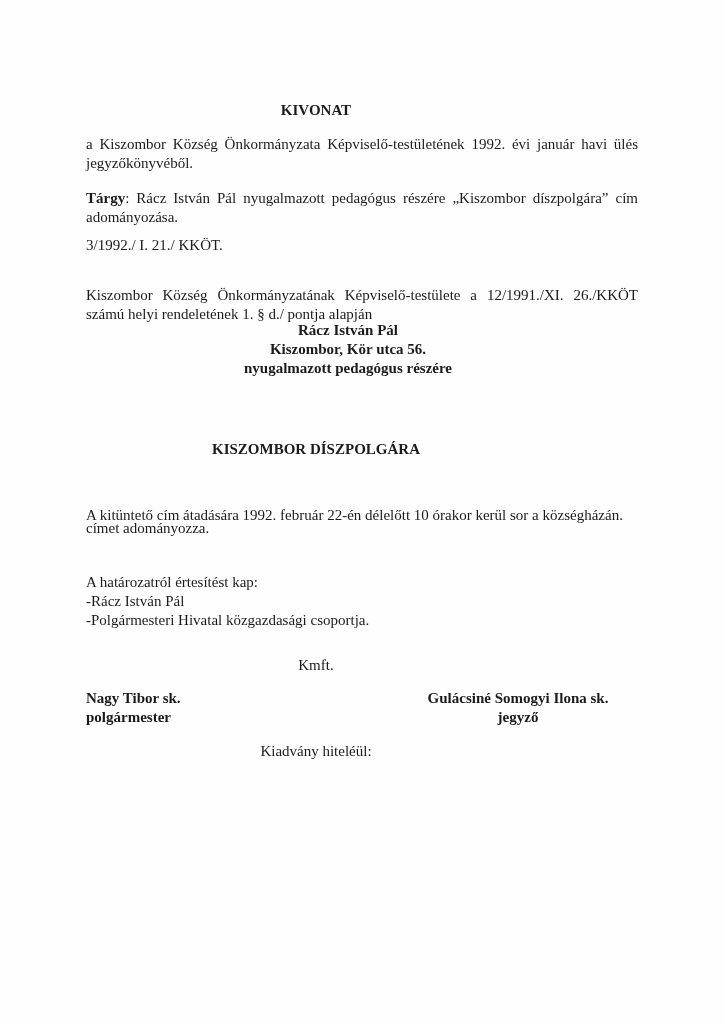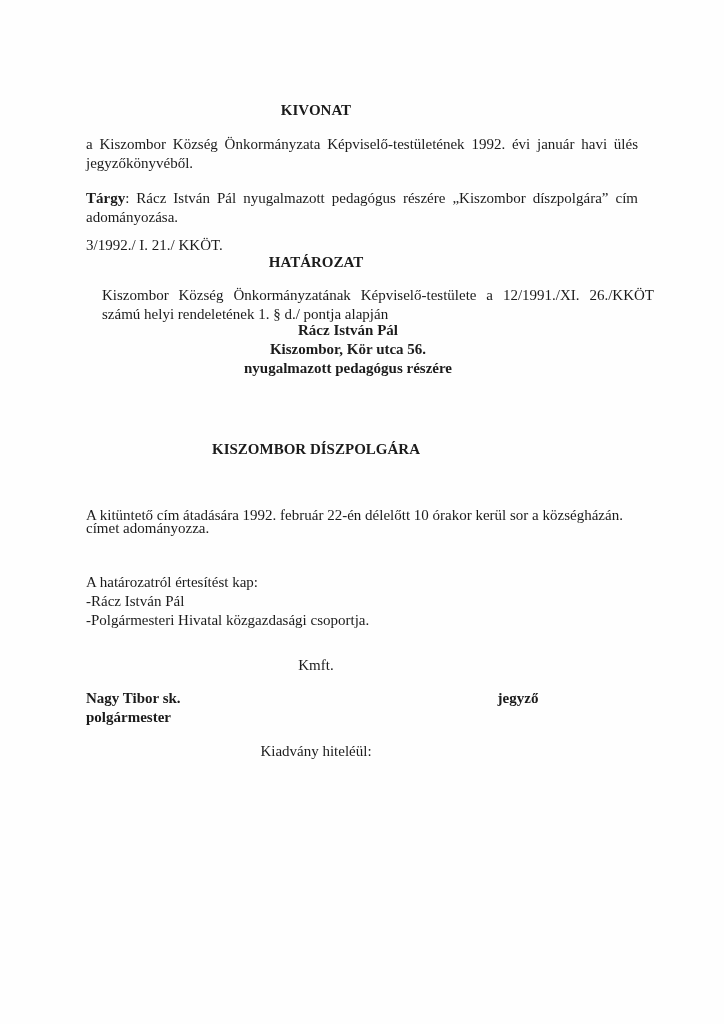--- a/index.html
+++ b/index.html
@@ -32,23 +32,22 @@
 <div class="page">
 
   <div class="abs full center bold" style="top:101px;">KIVONAT</div>
 
   <div class="abs body-col justify" style="top:135px;">a Kiszombor Község Önkormányzata Képviselő-testületének 1992. évi január havi ülés jegyzőkönyvéből.</div>
 
   <div class="abs body-col justify" style="top:189px;"><span class="bold">Tárgy</span><span>: Rácz István Pál nyugalmazott pedagógus részére „Kiszombor díszpolgára” cím adományozása.</span></div>
 
   <div class="abs body-col" style="top:236px;">3/1992./ I. 21./ KKÖT.</div>
 
-  <div class="abs full center bold" style="top:253px;">HATÁROZAT</div>
 
-  <div class="abs body-col justify" style="top:286px;margin-left:16px;">Kiszombor Község Önkormányzatának Képviselő-testülete a 12/1991./XI. 26./KKÖT számú helyi rendeletének 1. § d./ pontja alapján</div>
+  <div class="abs body-col justify" style="top:286px;">Kiszombor Község Önkormányzatának Képviselő-testülete a 12/1991./XI. 26./KKÖT számú helyi rendeletének 1. § d./ pontja alapján</div>
 
   <div class="abs full center bold" style="top:321px;padding-left:32px;">
     <div>Rácz István Pál</div>
     <div>Kiszombor, Kör utca 56.</div>
     <div>nyugalmazott pedagógus részére</div>
   </div>
 
 
   <div class="abs full center bold" style="top:440px;">KISZOMBOR DÍSZPOLGÁRA</div>
 
@@ -63,18 +62,19 @@
   </div>
 
   <div class="abs full center" style="top:656px;">Kmft.</div>
 
   <div class="abs bold" style="top:689px; left:86px;">
     <div>Nagy Tibor sk.</div>
     <div>polgármester</div>
   </div>
 
   <div class="abs bold center" style="top:689px; left:408px; width:220px;">
+    <div>Gulácsiné Somogyi Ilona sk.</div>
     <div>jegyző</div>
   </div>
 
   <div class="abs full center" style="top:742px;">Kiadvány hiteléül:</div>
 
 </div>
 
 </body></html>

